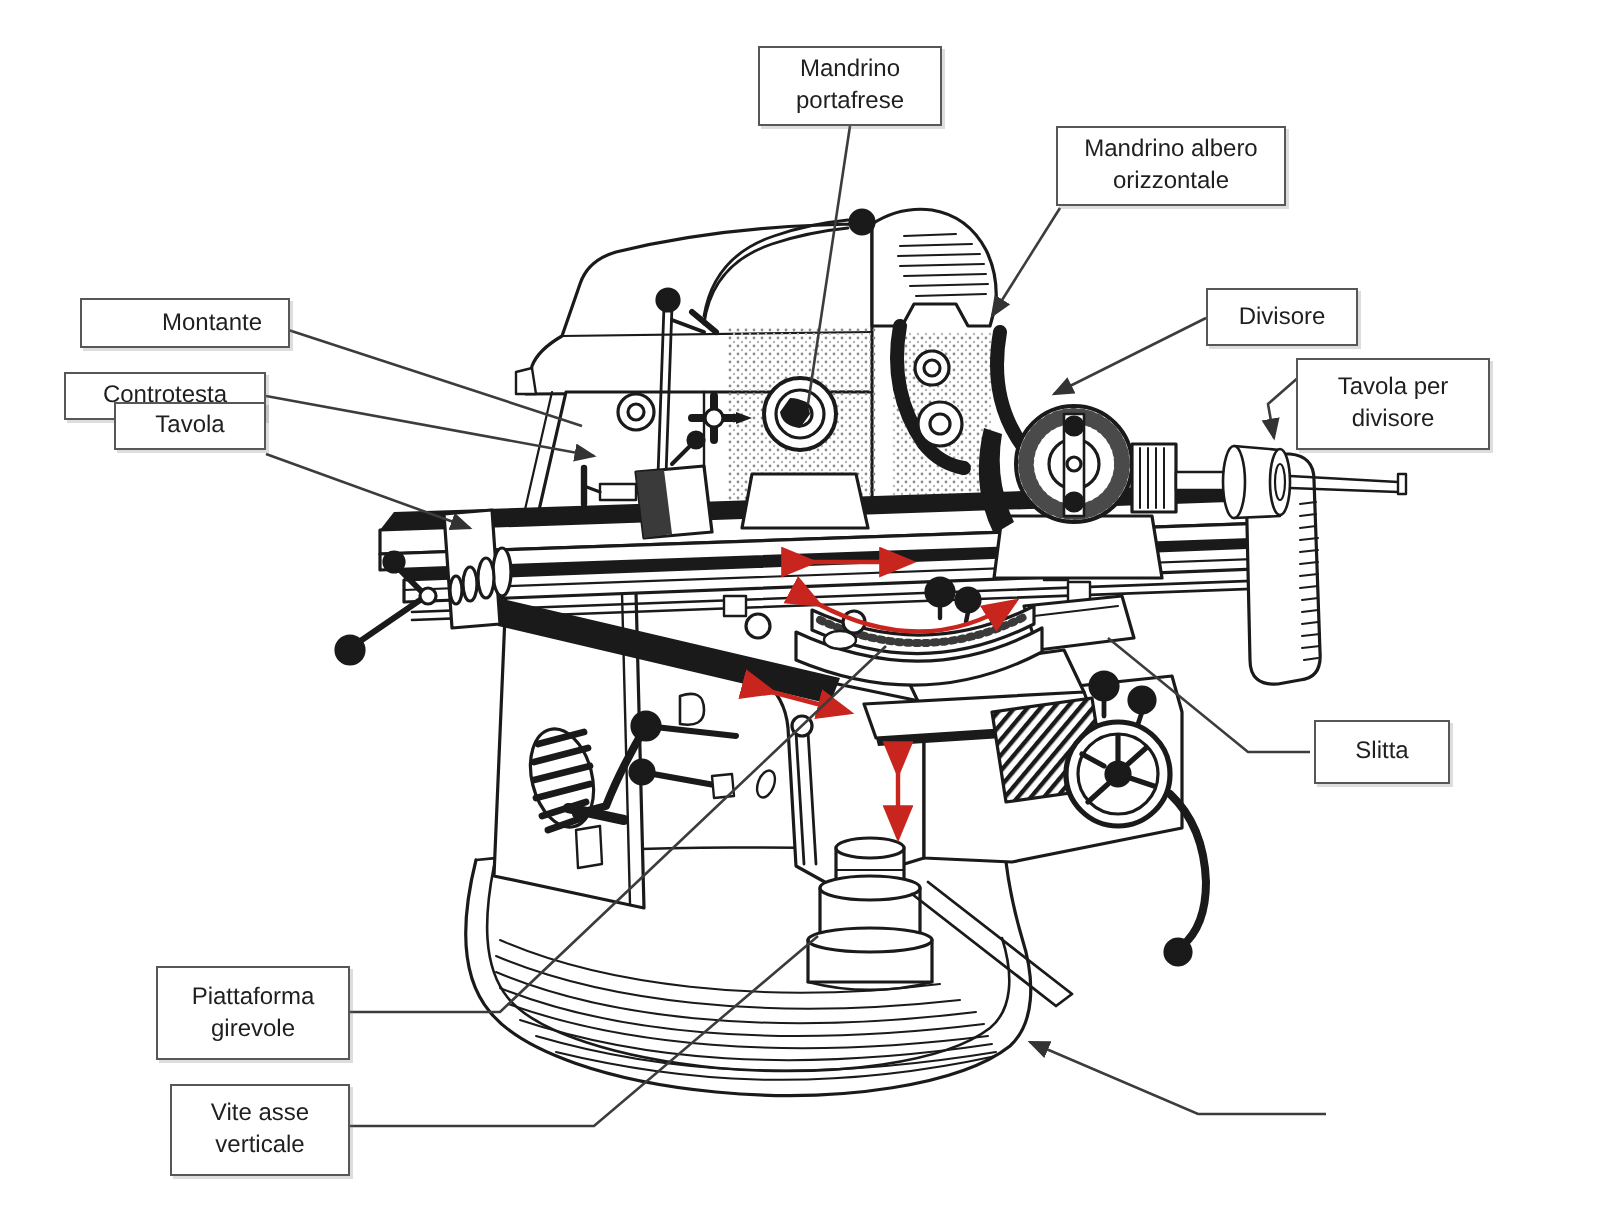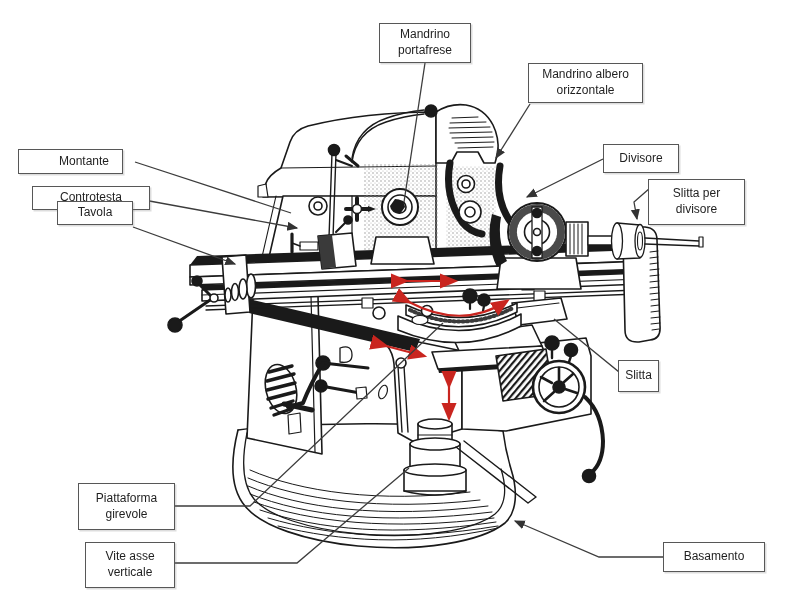--- a/index.html
+++ b/index.html
@@ -301,44 +301,41 @@
 </svg>
 
 <div class="label" style="left:379px;top:23px;width:92px;height:40px;">
   <span>Mandrino</span>
   <span>portafrese</span>
 </div>
 <div class="label" style="left:528px;top:63px;width:115px;height:40px;">
   <span>Mandrino albero</span>
   <span>orizzontale</span>
 </div>
-<div class="label" style="left:18px;top:149px;width:105px;height:25px;padding-left:27px;">
+<div class="label" style="left:40px;top:149px;width:105px;height:25px;padding-left:27px;">
   <span>Montante</span>
 </div>
-<div class="label" style="left:32px;top:186px;width:118px;height:24px;">
+<div class="label" style="left:32px;top:186px;width:101px;height:24px;">
   <span>Controtesta</span>
 </div>
 <div class="label" style="left:57px;top:201px;width:76px;height:24px;">
   <span>Tavola</span>
 </div>
 <div class="label" style="left:603px;top:144px;width:76px;height:29px;">
   <span>Divisore</span>
 </div>
 <div class="label" style="left:648px;top:179px;width:97px;height:46px;">
-  <span>Slitta per</span>
+  <span>Tavola per</span>
   <span>divisore</span>
 </div>
-<div class="label" style="left:618px;top:360px;width:41px;height:32px;">
+<div class="label" style="left:657px;top:360px;width:68px;height:32px;">
   <span>Slitta</span>
 </div>
 <div class="label" style="left:78px;top:483px;width:97px;height:47px;">
   <span>Piattaforma</span>
   <span>girevole</span>
 </div>
 <div class="label" style="left:85px;top:542px;width:90px;height:46px;">
   <span>Vite asse</span>
   <span>verticale</span>
 </div>
-<div class="label" style="left:663px;top:542px;width:102px;height:30px;">
-  <span>Basamento</span>
-</div>
 
 </div>
 
 </body></html>

